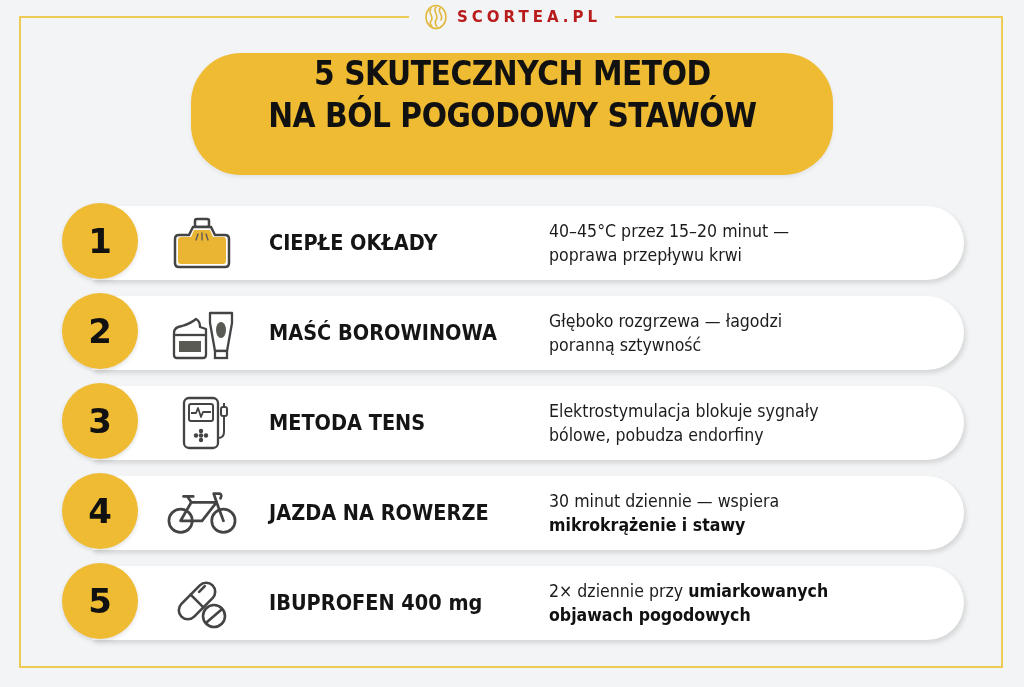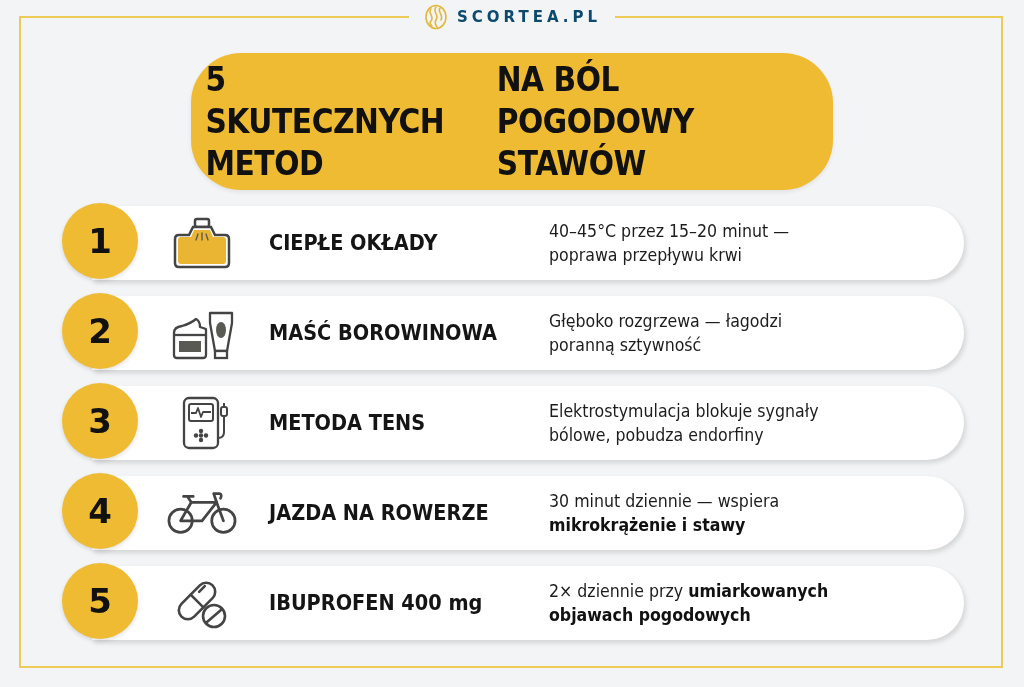--- a/index.html
+++ b/index.html
@@ -15,27 +15,27 @@
       border: 2.5px solid #eecb55;
       box-sizing: content-box;
     }
     .brand {
       position: absolute; top: 0; left: 50%; transform: translateX(-50%);
       height: 34px; display: flex; align-items: center; gap: 8px;
       background: #f3f4f5; padding: 0 14px;
     }
     .brand-icon { width: 26px; height: 26px; display: block; }
     .brand-text {
-      color: #0c4a6e; font-size: 15px; letter-spacing: 4px; font-weight: bold;
+      color: #b91c1c; font-size: 15px; letter-spacing: 4px; font-weight: bold;
       font-family: "DejaVu Sans", sans-serif;
     }
     .title-pill {
-      position: absolute; left: 191px; top: 53px; width: 642px; height: 137px;
+      position: absolute; left: 191px; top: 53px; width: 642px; height: 122px;
       background: #efbb32; border-radius: 50px;
-      display: flex; flex-direction: row; align-items: center; justify-content: space-between;
+      display: flex; flex-direction: column; align-items: center; justify-content: flex-start;
       box-shadow: 0 2px 4px rgba(0,0,0,0.08);
     }
     .title-line {
       font-family: "DejaVu Sans", sans-serif; font-weight: bold;
       font-size: 33px; color: #111; line-height: 42px; letter-spacing: -0.5px;
       transform: scaleX(0.9);
     }
     .row {
       position: absolute; left: 62px; width: 902px; height: 74px;
     }

